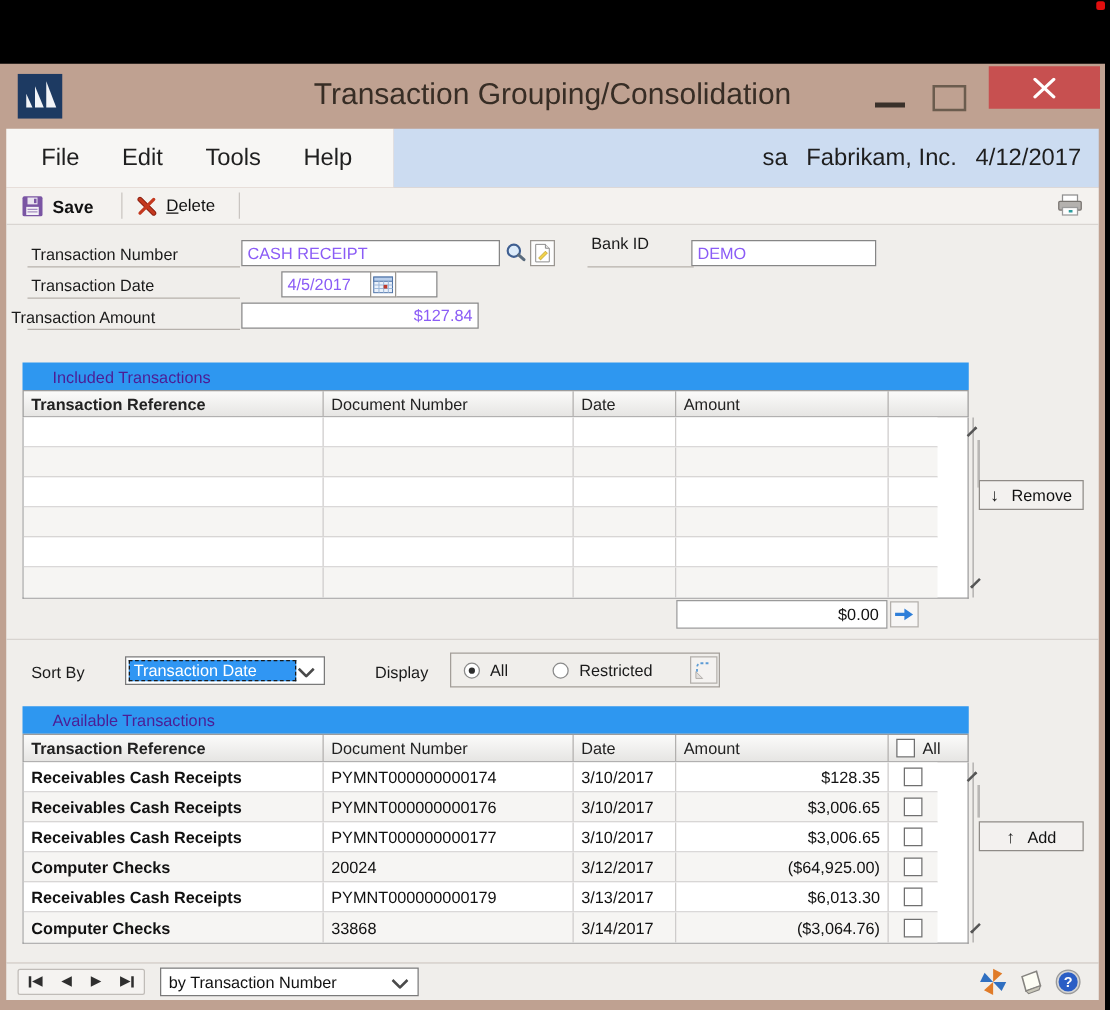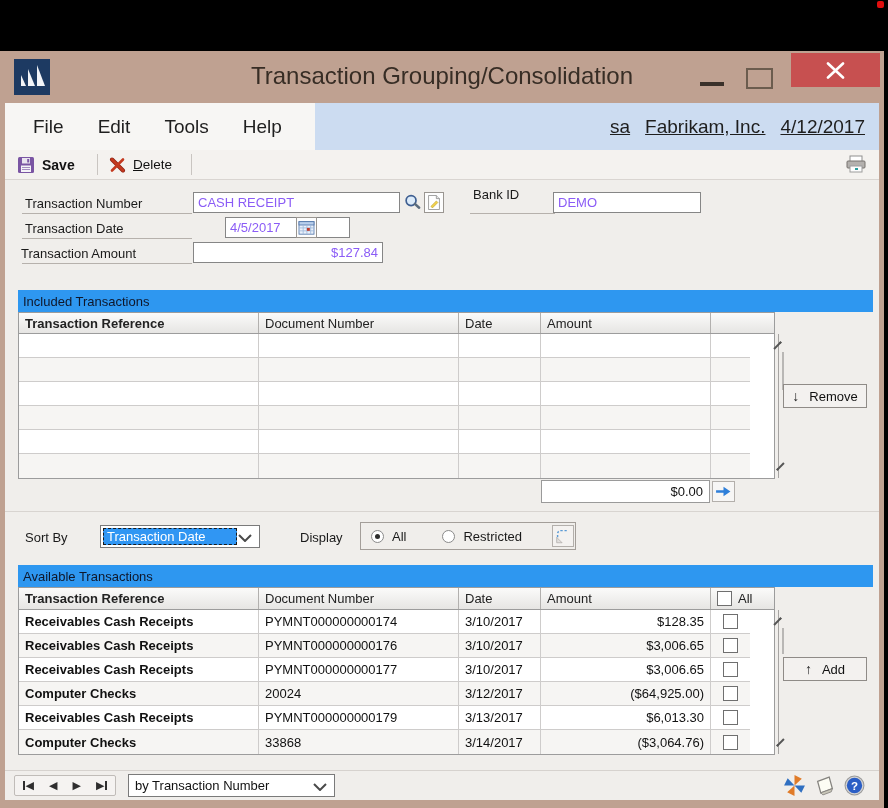--- a/index.html
+++ b/index.html
@@ -14,41 +14,41 @@
   .btn-min{position:absolute;left:696px;top:14px;width:32px;height:26px;display:flex;align-items:flex-end;justify-content:center;cursor:default;}
   .btn-min .dash{width:24px;height:4px;background:#3a312a;margin-bottom:5px;}
   .btn-max{position:absolute;left:744px;top:15px;width:30px;height:24px;display:flex;align-items:center;justify-content:center;}
   .btn-max .sq{width:23px;height:17px;border:2px solid #6b5c4e;}
   .btn-close{position:absolute;left:791px;top:2px;width:89px;height:34px;background:#c75050;display:flex;align-items:center;justify-content:center;}
 
   
   .menubar{position:absolute;top:52px;left:0;width:100%;height:47px;}
   .menu-left{position:absolute;left:5px;top:0;width:310px;height:100%;background:#f7f6f4;display:flex;align-items:center;padding-left:28px;gap:34px;font-size:19px;color:#1f1f1f;box-sizing:border-box;}
   .menu-item{cursor:default;}
-  .menu-right{position:absolute;left:315px;right:5px;top:0;height:100%;background:#ccdcf1;display:flex;align-items:center;justify-content:flex-end;padding-right:14px;font-size:19px;color:#1e1e1e;gap:15px;box-sizing:border-box;text-decoration:underline;}
+  .menu-right{position:absolute;left:315px;right:5px;top:0;height:100%;background:#ccdcf1;display:flex;align-items:center;justify-content:flex-end;padding-right:14px;font-size:19px;color:#1e1e1e;gap:15px;box-sizing:border-box;}
 
   
   .toolbar{position:absolute;top:99px;left:5px;width:874px;height:30px;background:#f4f2ef;border-bottom:1px solid #d9d5d1;box-sizing:border-box;}
   .tbtn{position:absolute;top:2px;height:25px;display:flex;align-items:center;gap:7px;padding:0 6px;}
   .tb-save{left:6px;font-weight:bold;font-size:14px;color:#111;}
   .tb-del{left:98px;font-size:13.5px;color:#111;}
   .tb-del .lbl::first-letter{text-decoration:underline;}
   .tsep{position:absolute;top:4px;width:1px;height:21px;background:#c9c5c1;}
   .tb-print{position:absolute;right:12px;top:5px;width:22px;height:19px;}
 
   
   .content{position:absolute;top:129px;left:5px;width:874px;height:590px;background:#f0eeeb;}
   .flabel{position:absolute;font-size:13px;color:#1a1a1a;height:20px;display:flex;align-items:center;}
   .funder{position:absolute;height:1px;background:#b6b1ac;}
   .fieldbox{position:absolute;background:#fff;border:1px solid #868686;font-size:13px;color:#8b5cf6;display:flex;align-items:center;padding:0 4px;box-sizing:border-box;white-space:nowrap;}
   .fieldbox.ralign{justify-content:flex-end;}
   .iconbtn{position:absolute;display:flex;align-items:center;justify-content:center;box-sizing:border-box;}
   .bordered{background:#fdfdfd;border:1px solid #9a9691;}
 
-  .secheader{position:absolute;background:#2e97f0;color:#0f172a;font-size:13px;display:flex;align-items:center;padding-left:5px;box-sizing:border-box;height:22px;width:855px;left:13px;}
+  .secheader{position:absolute;background:#2e97f0;color:#4c1d95;font-size:13px;display:flex;align-items:center;padding-left:24px;box-sizing:border-box;height:22px;width:757px;left:13px;}
   .gridhead{position:absolute;left:13px;width:757px;display:flex;background:linear-gradient(#fbfbfa,#e6e5e3);border:1px solid #9c9c9c;box-sizing:border-box;font-size:13px;color:#222;}
   .gh{display:flex;align-items:center;padding-left:6px;border-right:1px solid #b2b0ae;box-sizing:border-box;}
   .gh:last-child{border-right:none;}
   .bodywrap{position:absolute;left:13px;width:757px;display:flex;border:1px solid #9c9c9c;border-top:none;box-sizing:border-box;background:#fff;gap:28px;}
   .rows{flex:1;}
   .grow{height:24px;display:flex;border-bottom:1px solid #cecccb;box-sizing:border-box;font-size:13px;color:#111;background:#fff;align-items:stretch;}
   .grow:nth-child(even){background:#f6f5f3;}
   .rows .grow:last-child{border-bottom:none;}
   .cell{border-right:1px solid #cecccb;box-sizing:border-box;display:flex;align-items:center;padding:0 6px;overflow:hidden;white-space:nowrap;}
   .w-ref{width:240px;font-weight:bold;} .w-doc{width:200px;} .w-date{width:82px;}
@@ -202,21 +202,21 @@
             <line x1="1" y1="9.5" x2="19" y2="9.5" stroke="#9db8da"></line>
             <line x1="1" y1="13" x2="19" y2="13" stroke="#9db8da"></line>
             <line x1="6" y1="6" x2="6" y2="17" stroke="#9db8da"></line>
             <line x1="10.5" y1="6" x2="10.5" y2="17" stroke="#9db8da"></line>
             <line x1="15" y1="6" x2="15" y2="17" stroke="#9db8da"></line>
             <rect x="10.5" y="9.5" width="3.5" height="3.5" fill="#c0392b"></rect>
           </svg>
       </div>
       <div class="funder" style="left:17px;top:58px;width:170px;"></div>
 
-      <div class="flabel" style="left:16px;top:63px;">Transaction Amount</div>
+      <div class="flabel" style="left:4px;top:63px;">Transaction Amount</div>
       <div class="fieldbox ralign" style="left:188px;top:62px;width:190px;height:21px;">$127.84</div>
       <div class="funder" style="left:17px;top:83px;width:170px;"></div>
 
       <div class="secheader" style="top:110px;">Included Transactions</div>
       <div class="gridhead" style="top:132px;height:22px;">
         <div class="gh w-ref">Transaction Reference</div>
         <div class="gh w-doc">Document Number</div>
         <div class="gh w-date">Date</div>
         <div class="gh w-amt" style="justify-content:flex-start;">Amount</div>
         <div class="gh" style="flex:1;"></div>

